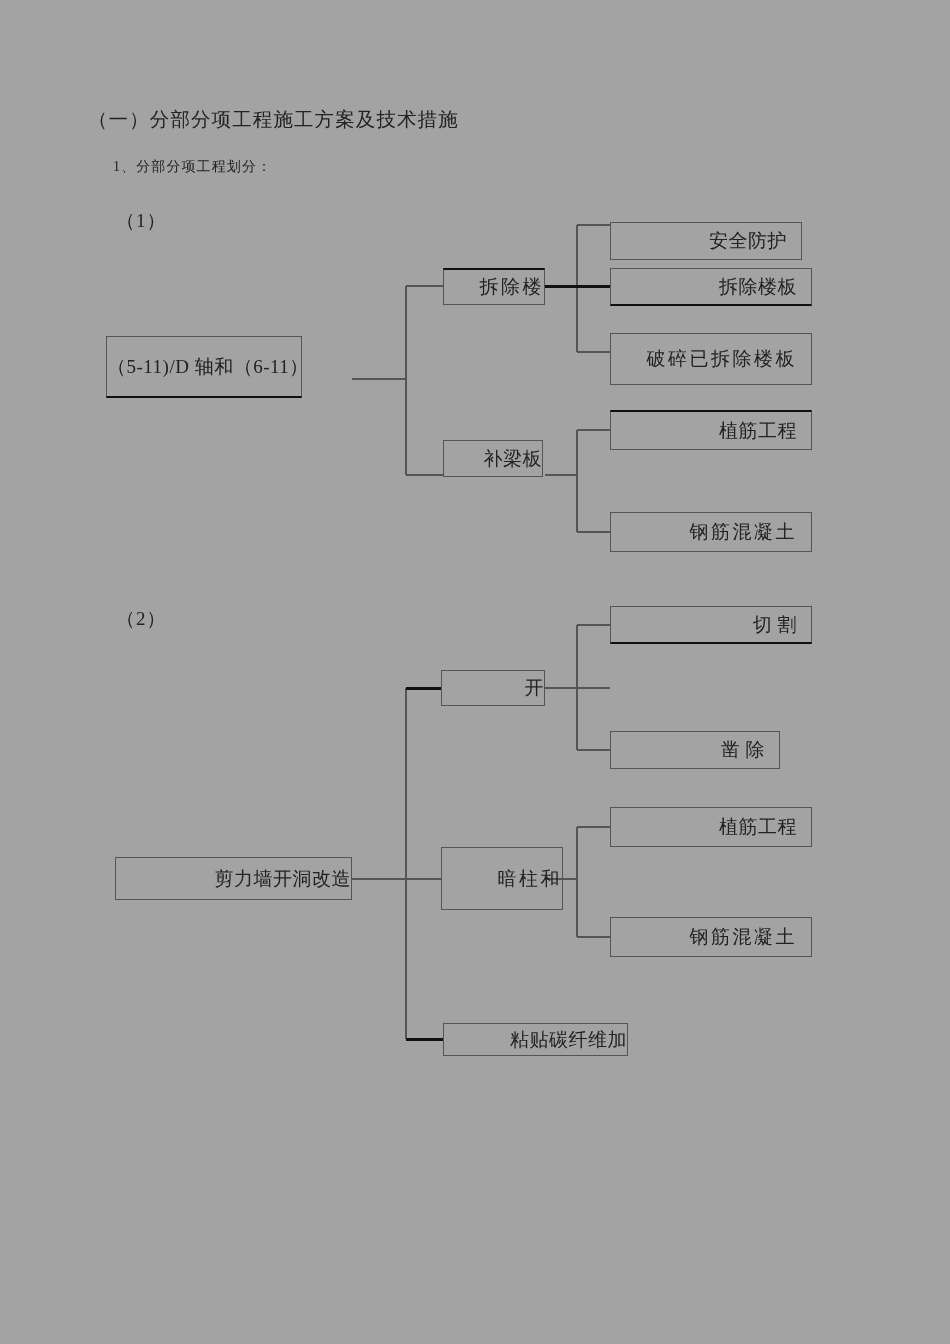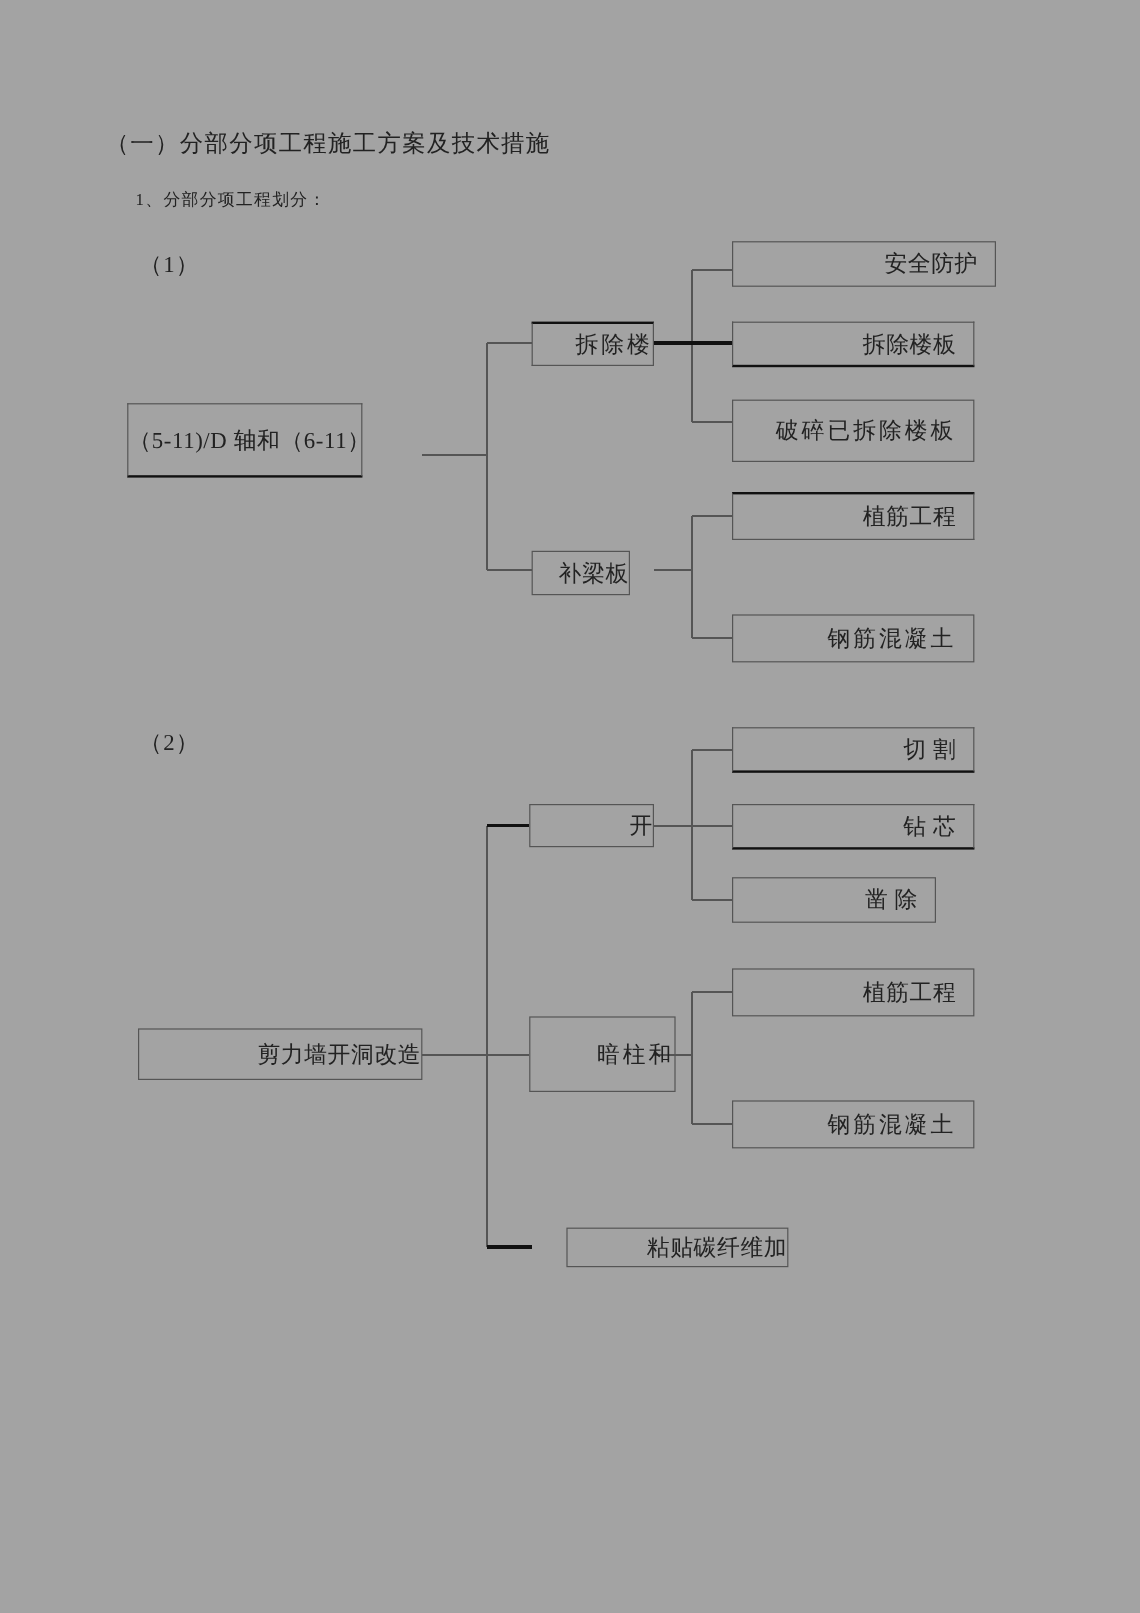--- a/index.html
+++ b/index.html
@@ -134,25 +134,25 @@
   </svg>
 
   <div class="node-box heavy-bottom" style="left:106px; top:336px; width:196px; height:62px;">
     <span class="node-label align-center track-none">（5-11)/D 轴和（6-11）</span>
   </div>
 
   <div class="node-box heavy-top" style="left:443px; top:268px; width:102px; height:37px;">
     <span class="node-label align-center track-mid">拆除楼</span>
   </div>
 
-  <div class="node-box" style="left:443px; top:459px; width:82px; height:37px;">
+  <div class="node-box" style="left:443px; top:440px; width:100px; height:37px;">
     <span class="node-label align-center track-none">补梁板</span>
   </div>
 
-  <div class="node-box" style="left:610px; top:201px; width:220px; height:38px;">
+  <div class="node-box" style="left:610px; top:222px; width:192px; height:38px;">
     <span class="node-label align-right track-none">安全防护</span>
   </div>
 
   <div class="node-box heavy-bottom" style="left:610px; top:268px; width:202px; height:38px;">
     <span class="node-label align-right track-none">拆除楼板</span>
   </div>
 
   <div class="node-box" style="left:610px; top:333px; width:202px; height:52px;">
     <span class="node-label align-right track-mid">破碎已拆除楼板</span>
   </div>
@@ -174,33 +174,30 @@
   </div>
 
   <div class="node-box" style="left:441px; top:847px; width:122px; height:63px;">
     <span class="node-label align-center track-mid">暗柱和</span>
   </div>
 
   <div class="node-box heavy-bottom" style="left:610px; top:606px; width:202px; height:38px;">
     <span class="node-label align-right track-none">切  割</span>
   </div>
 
-  <div class="node-box heavy-bottom" style="left:610px; top:670px; width:202px; height:38px;">
-    <span class="node-label align-right track-none">钻  芯</span>
-  </div>
 
   <div class="node-box" style="left:610px; top:731px; width:170px; height:38px;">
     <span class="node-label align-right track-none">凿  除</span>
   </div>
 
   <div class="node-box" style="left:610px; top:807px; width:202px; height:40px;">
     <span class="node-label align-right track-none">植筋工程</span>
   </div>
 
   <div class="node-box" style="left:610px; top:917px; width:202px; height:40px;">
     <span class="node-label align-right track-mid">钢筋混凝土</span>
   </div>
 
-  <div class="node-box" style="left:443px; top:1023px; width:185px; height:33px;margin-left:29px;">
+  <div class="node-box" style="left:443px; top:1023px; width:185px; height:33px;">
     <span class="node-label align-center track-none">粘贴碳纤维加</span>
   </div>
 
 </div>
 
 </body></html>

